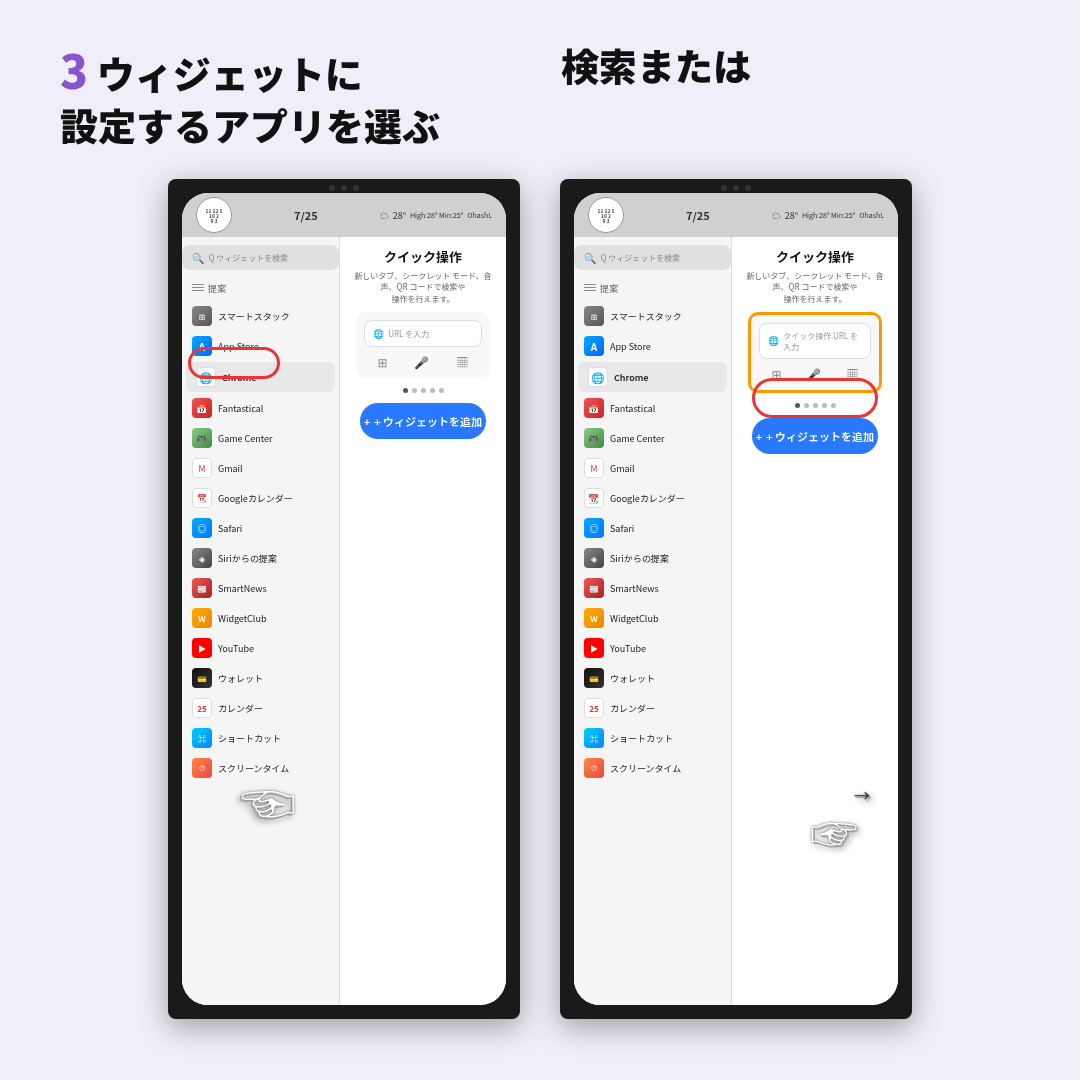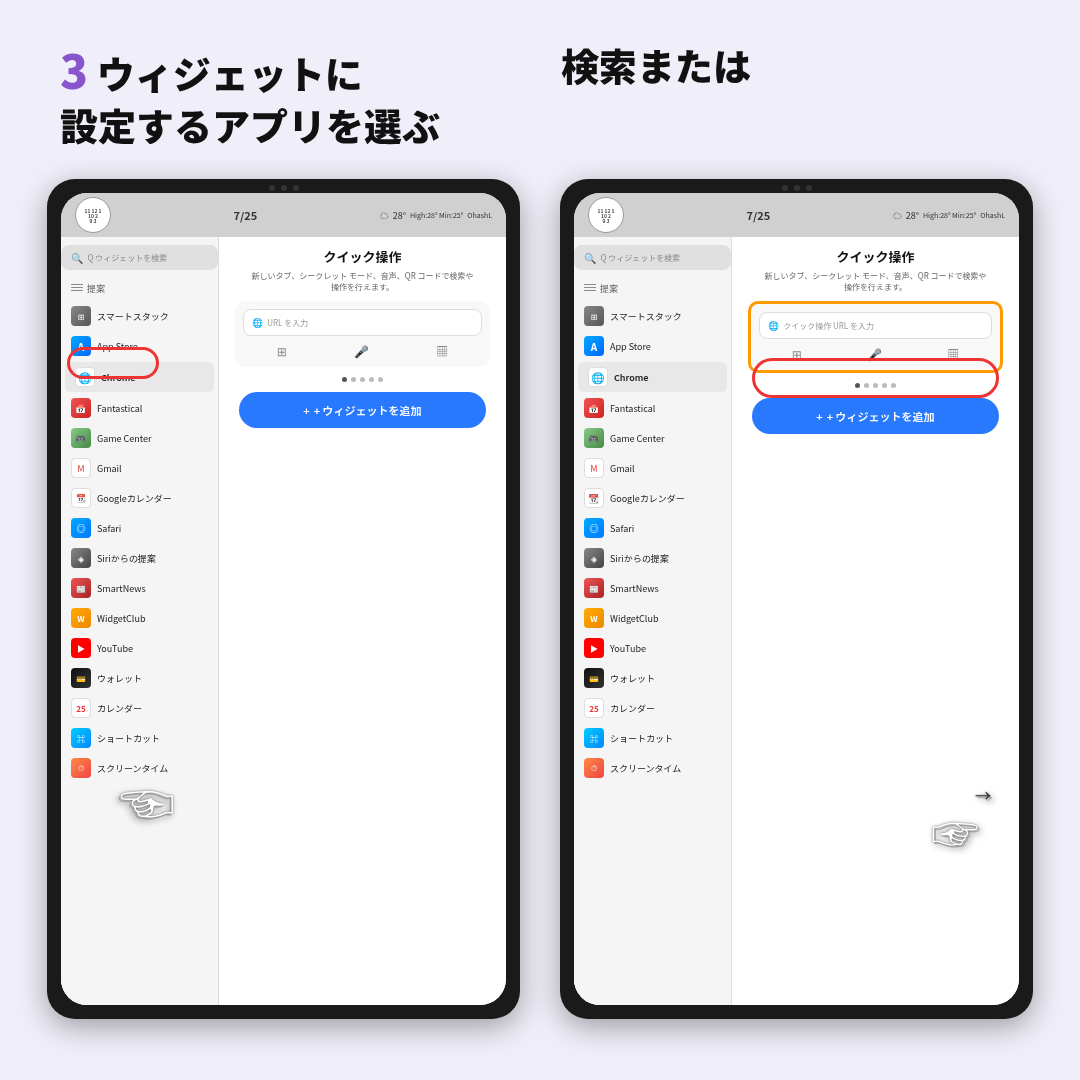--- a/index.html
+++ b/index.html
@@ -56,24 +56,24 @@
     .tablets-row {
       display: flex;
       justify-content: center;
       align-items: flex-start;
       gap: 40px;
       padding: 10px 40px 0 40px;
     }
 
     
     .ipad-frame {
-      width: 473px;
+      width: 352px;
       height: 840px;
       background: #1a1a1a;
-      border-radius: 28px;
+      border-radius: 8px;
       padding: 14px;
       position: relative;
       box-shadow: 0 8px 30px rgba(0,0,0,0.35);
     }
     .ipad-screen {
       width: 100%;
       height: 100%;
       background: #e8e8e8;
       border-radius: 26px;
       overflow: hidden;

